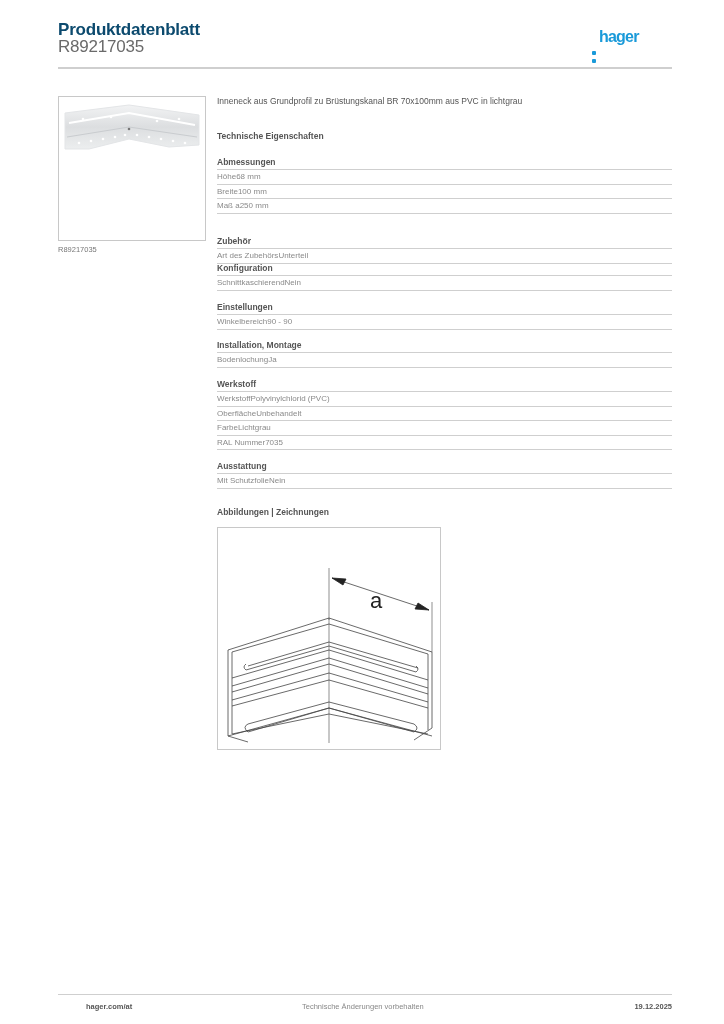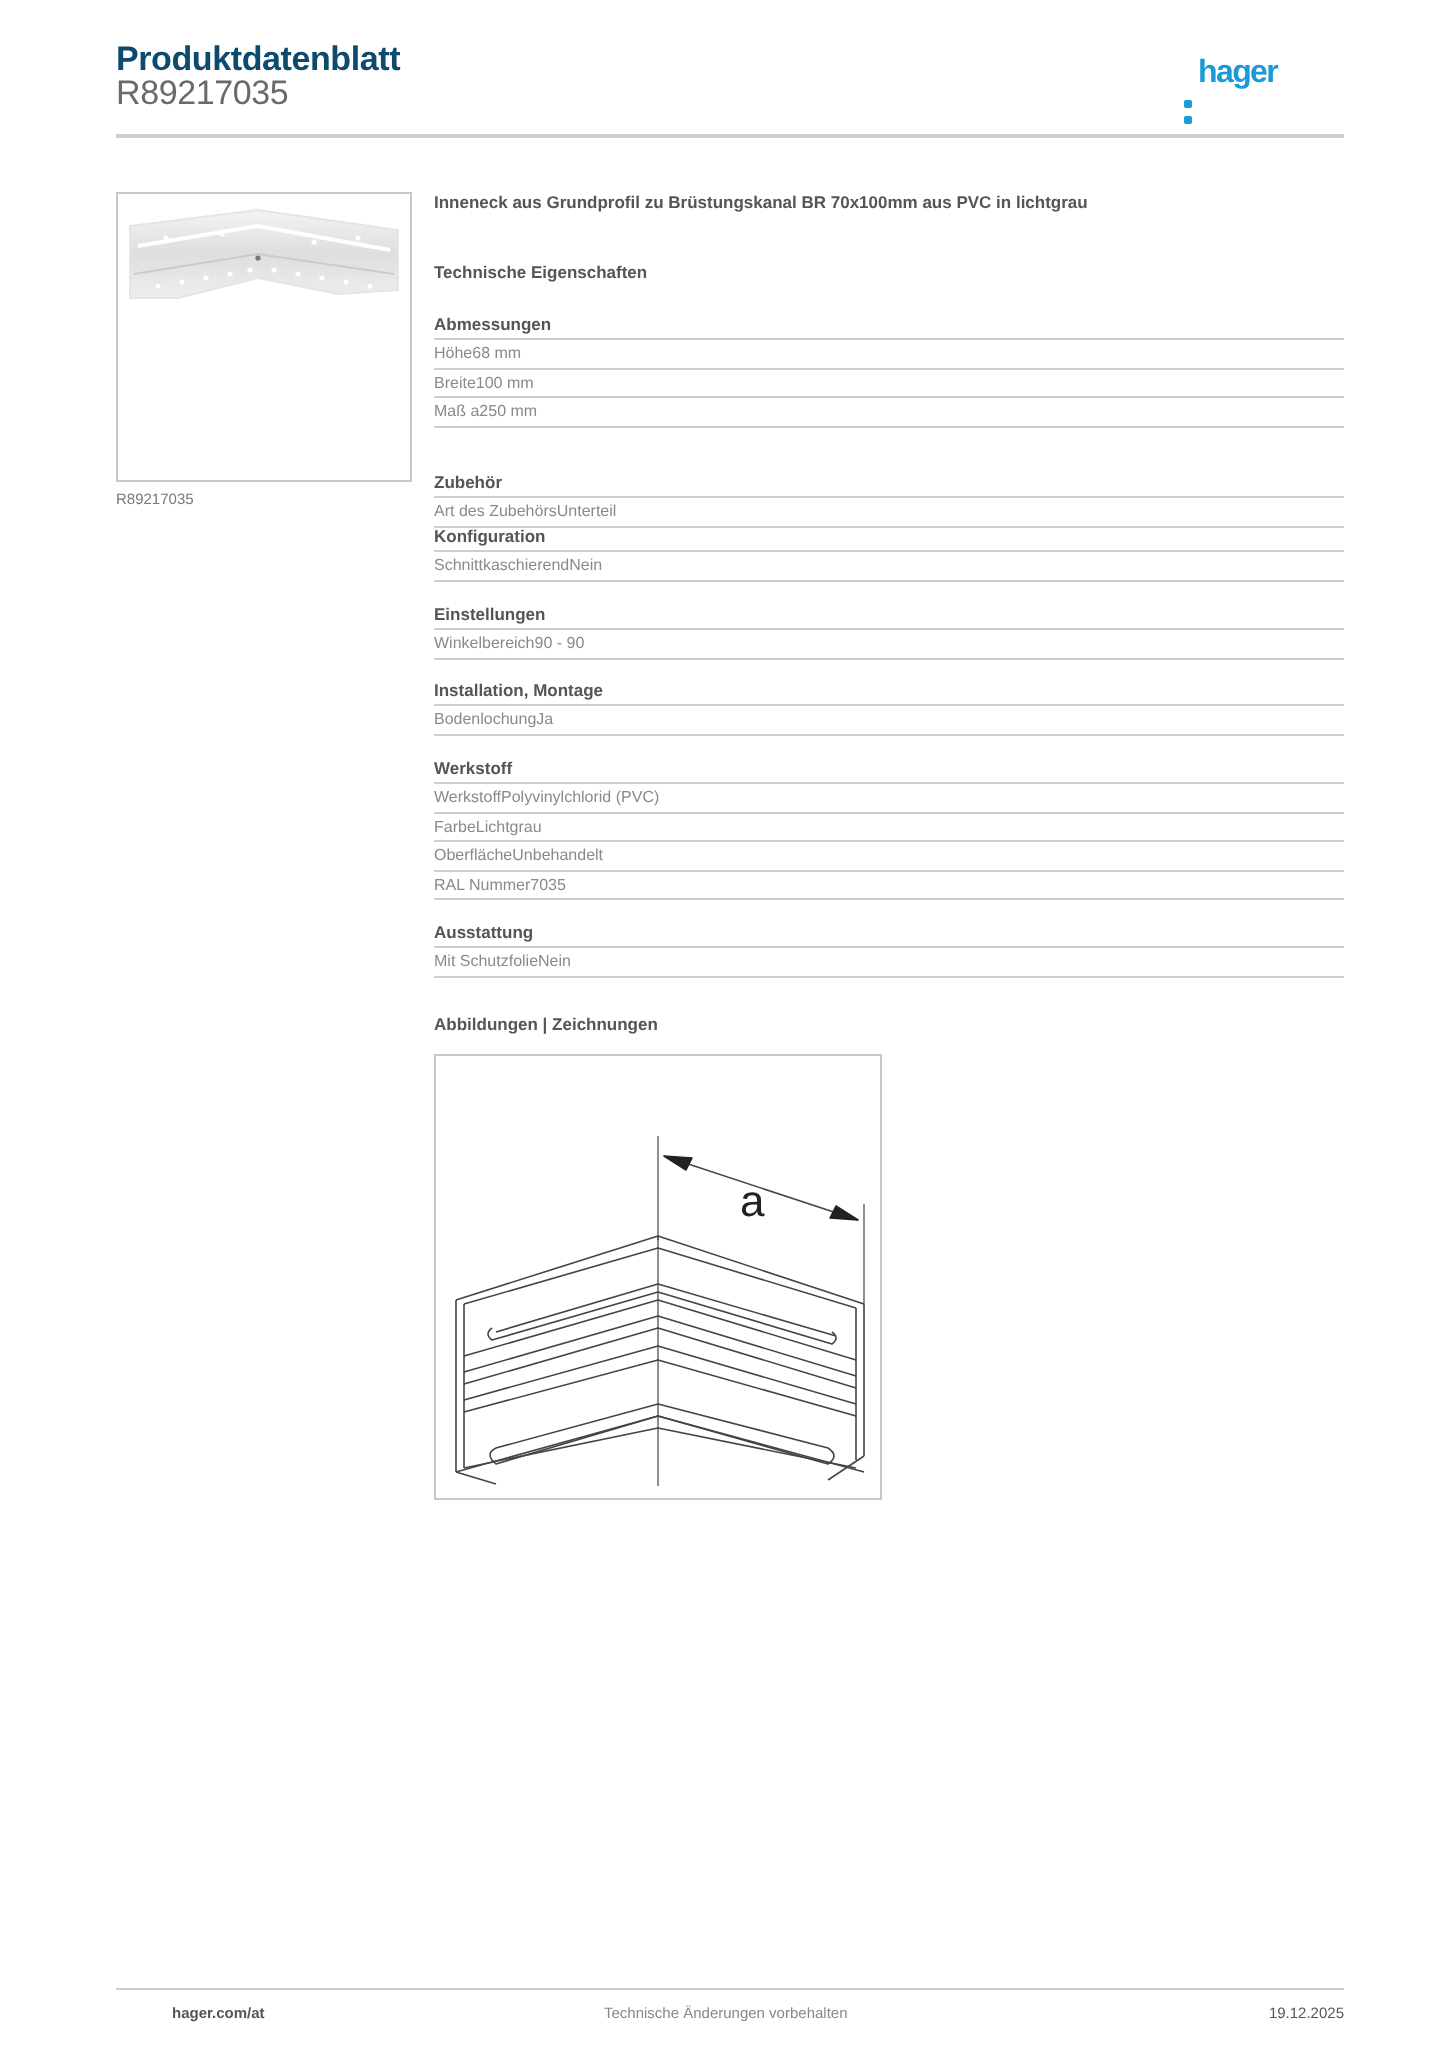--- a/index.html
+++ b/index.html
@@ -28,21 +28,21 @@
       position: absolute; left: 0; width: 4px; height: 4px; background: #1a9ad9; border-radius: 1px;
     }
     .product-image {
       left: 58px; top: 96px; width: 146px; height: 143px; border: 1px solid #c8c8c8; background: #fff;
     }
     .product-caption {
       left: 58px; top: 245px; font-size: 7.5px; color: #777;
     }
     .right-col { left: 217px; width: 455px; }
     .product-desc {
-      top: 96px; font-size: 8.5px; font-weight: bold; color: #555;
+      top: 96px; font-size: 8.5px; font-weight: normal; color: #555;
     }
     .tech-title {
       top: 131px; font-size: 8.5px; font-weight: bold; color: #555;
     }
     .section { position: absolute; left: 217px; width: 455px; }
     .section-head {
       height: 14px; line-height: 14px; font-size: 8.5px; font-weight: bold; color: #555;
       border-bottom: 1px solid #cfcfcf;
     }
     .row {
@@ -54,21 +54,21 @@
       top: 507px; font-size: 8.5px; font-weight: bold; color: #555;
     }
     .drawing-box {
       left: 217px; top: 527px; width: 222px; height: 221px; border: 1px solid #c8c8c8;
     }
     .footer-rule {
       left: 58px; top: 994px; width: 614px; height: 1px; background: #cfcfcf;
     }
     .footer-left { left: 58px; top: 1002px; font-size: 7.5px; font-weight: bold; color: #555; padding-left: 28px; }
     .footer-center { left: 302px; top: 1002px; font-size: 7.5px; color: #888; }
-    .footer-right { right: 52px; top: 1002px; font-size: 7.5px; font-weight: normal; color: #555; }
+    .footer-right { right: 52px; top: 1002px; font-size: 7.5px; font-weight: bold; color: #555; }
   </style>
 </head>
 <body>
 
 <div class="abs doc-title">Produktdatenblatt</div>
 <div class="abs doc-subtitle">R89217035</div>
 <div class="abs logo">
   <span class="colon"><i style="top:9px"></i><i style="top:17px"></i></span><span>hager</span>
 </div>
 <div class="abs header-rule"></div>
@@ -157,26 +157,26 @@
   </div>
 </div>
 
 <div class="section" style="top:377px;">
   <div class="section-head">Werkstoff</div>
   <div class="row">
     <span>Werkstoff</span>
     <span>Polyvinylchlorid (PVC)</span>
   </div>
   <div class="row">
+    <span>Oberfläche</span>
+    <span>Unbehandelt</span>
+  </div>
+  <div class="row">
     <span>Farbe</span>
     <span>Lichtgrau</span>
-  </div>
-  <div class="row">
-    <span>Oberfläche</span>
-    <span>Unbehandelt</span>
   </div>
   <div class="row">
     <span>RAL Nummer</span>
     <span>7035</span>
   </div>
 </div>
 
 <div class="section" style="top:459px;">
   <div class="section-head">Ausstattung</div>
   <div class="row">

